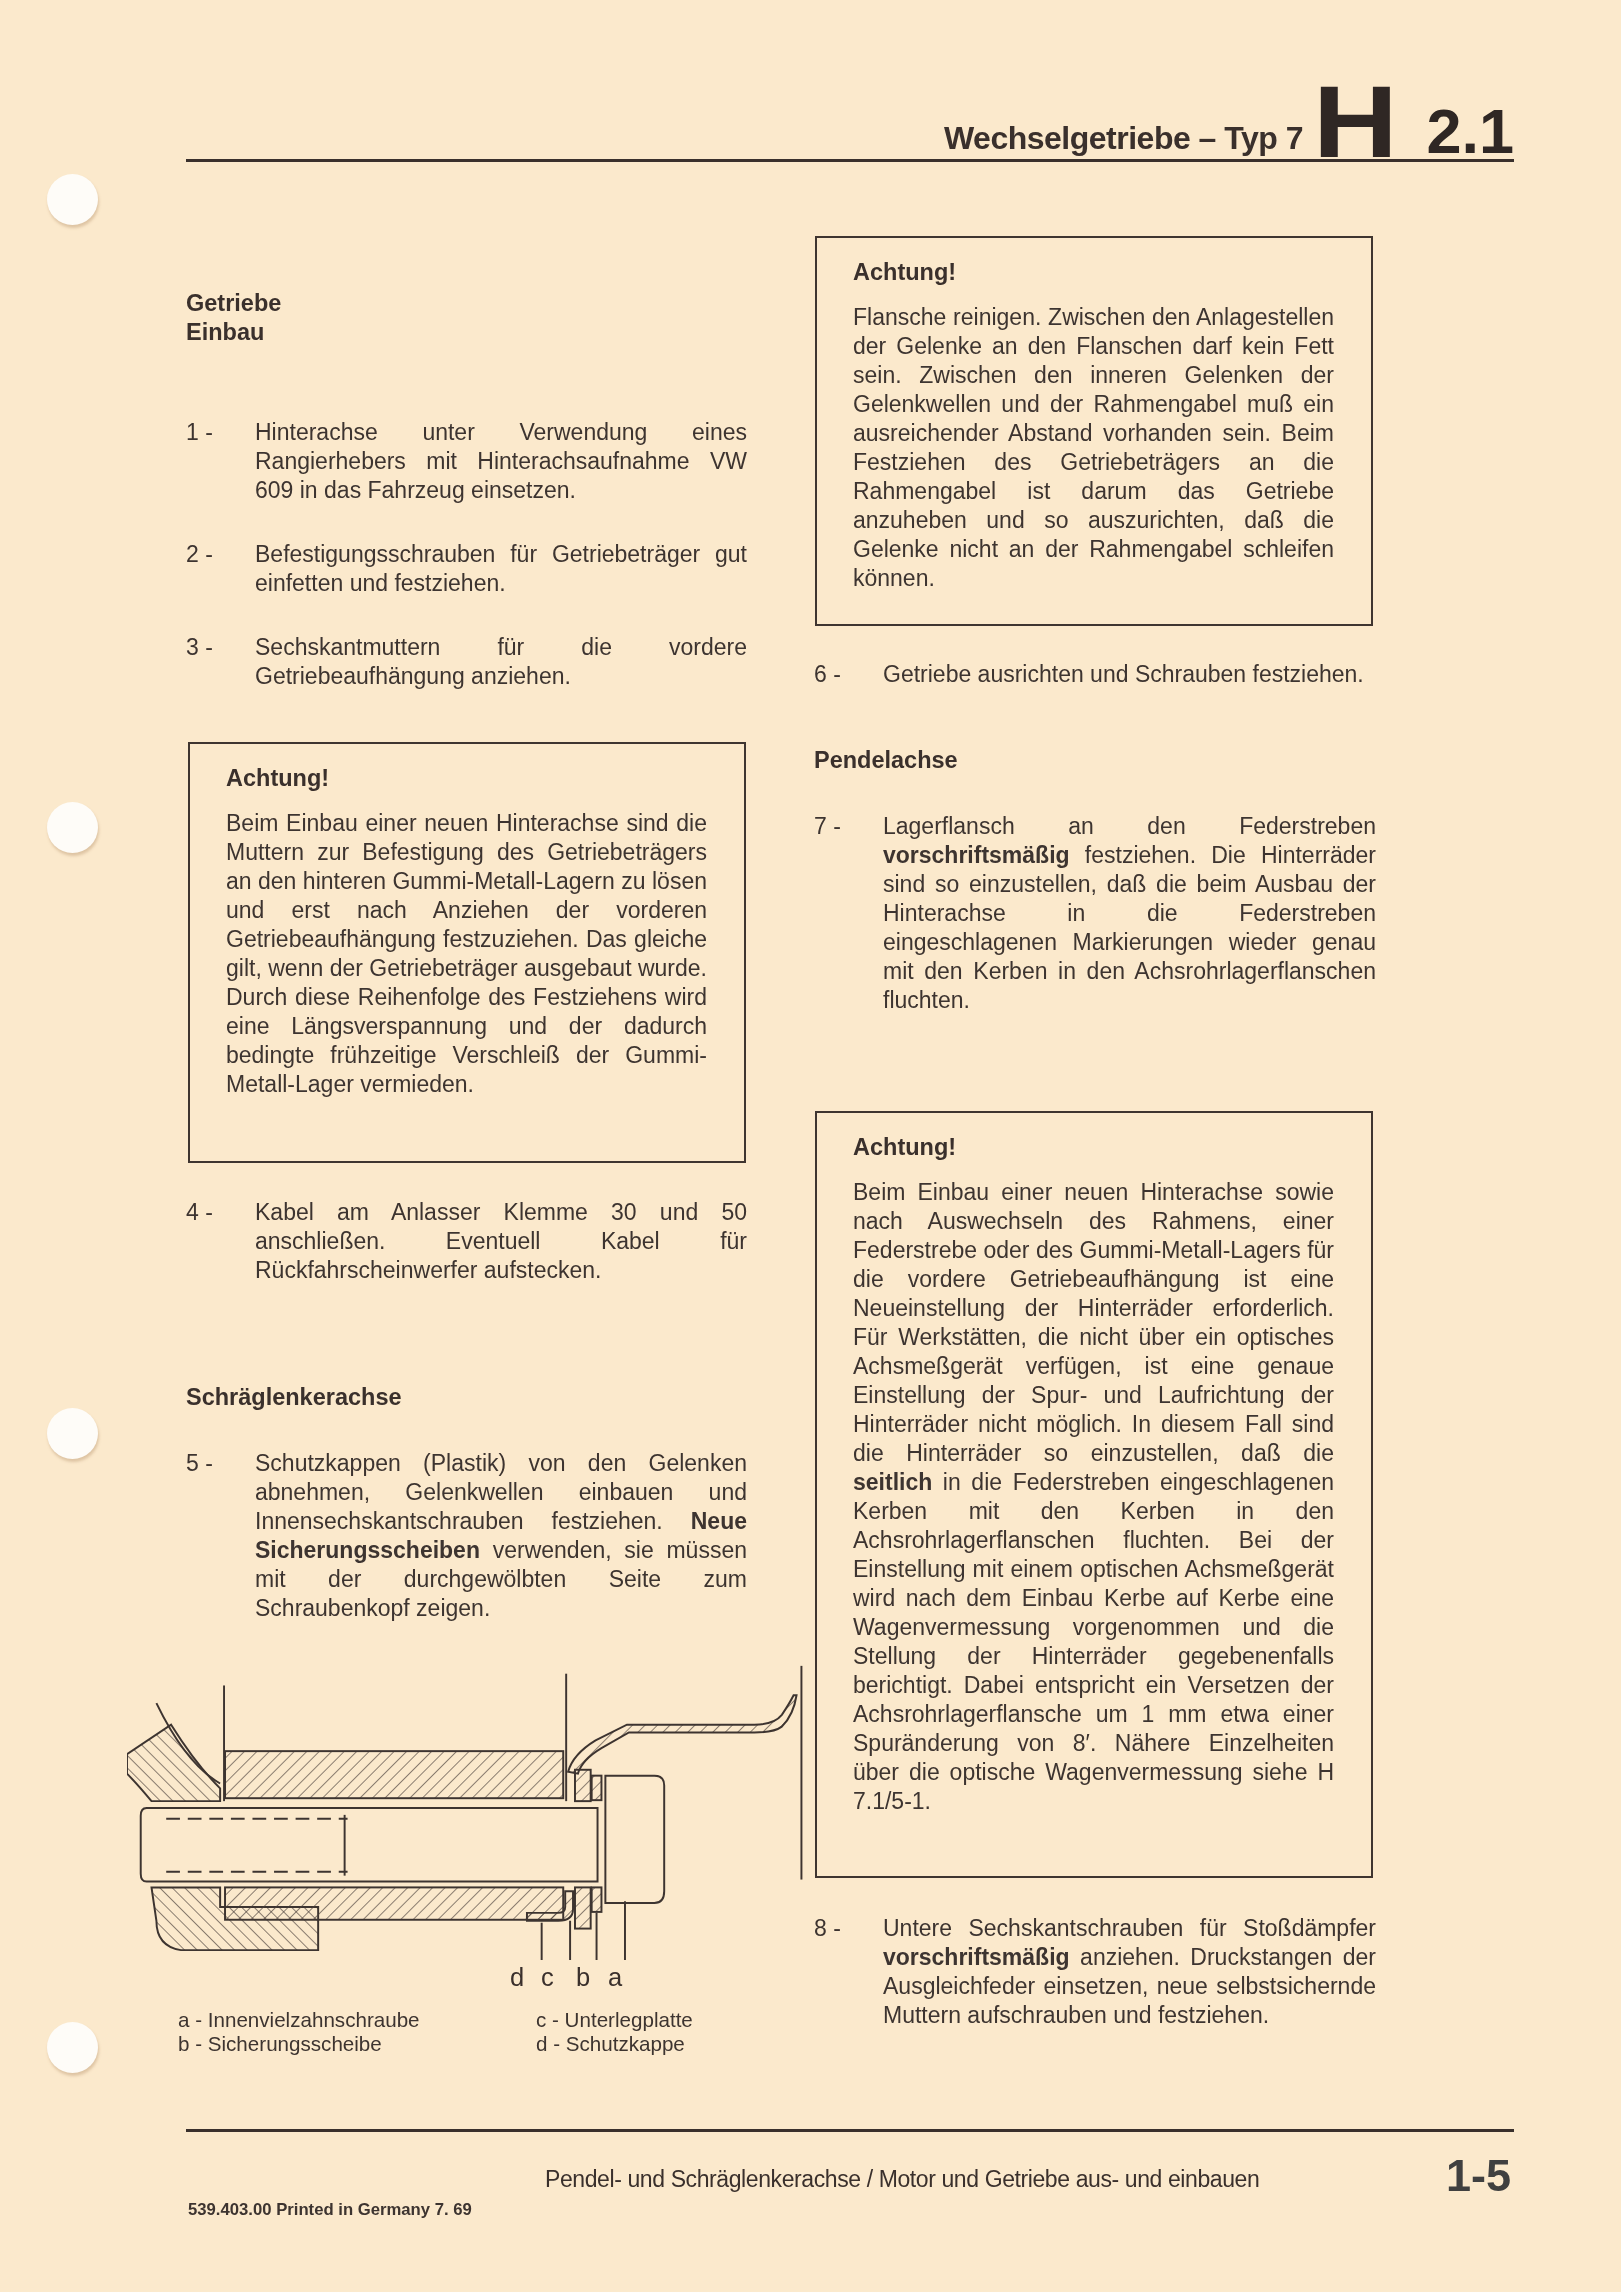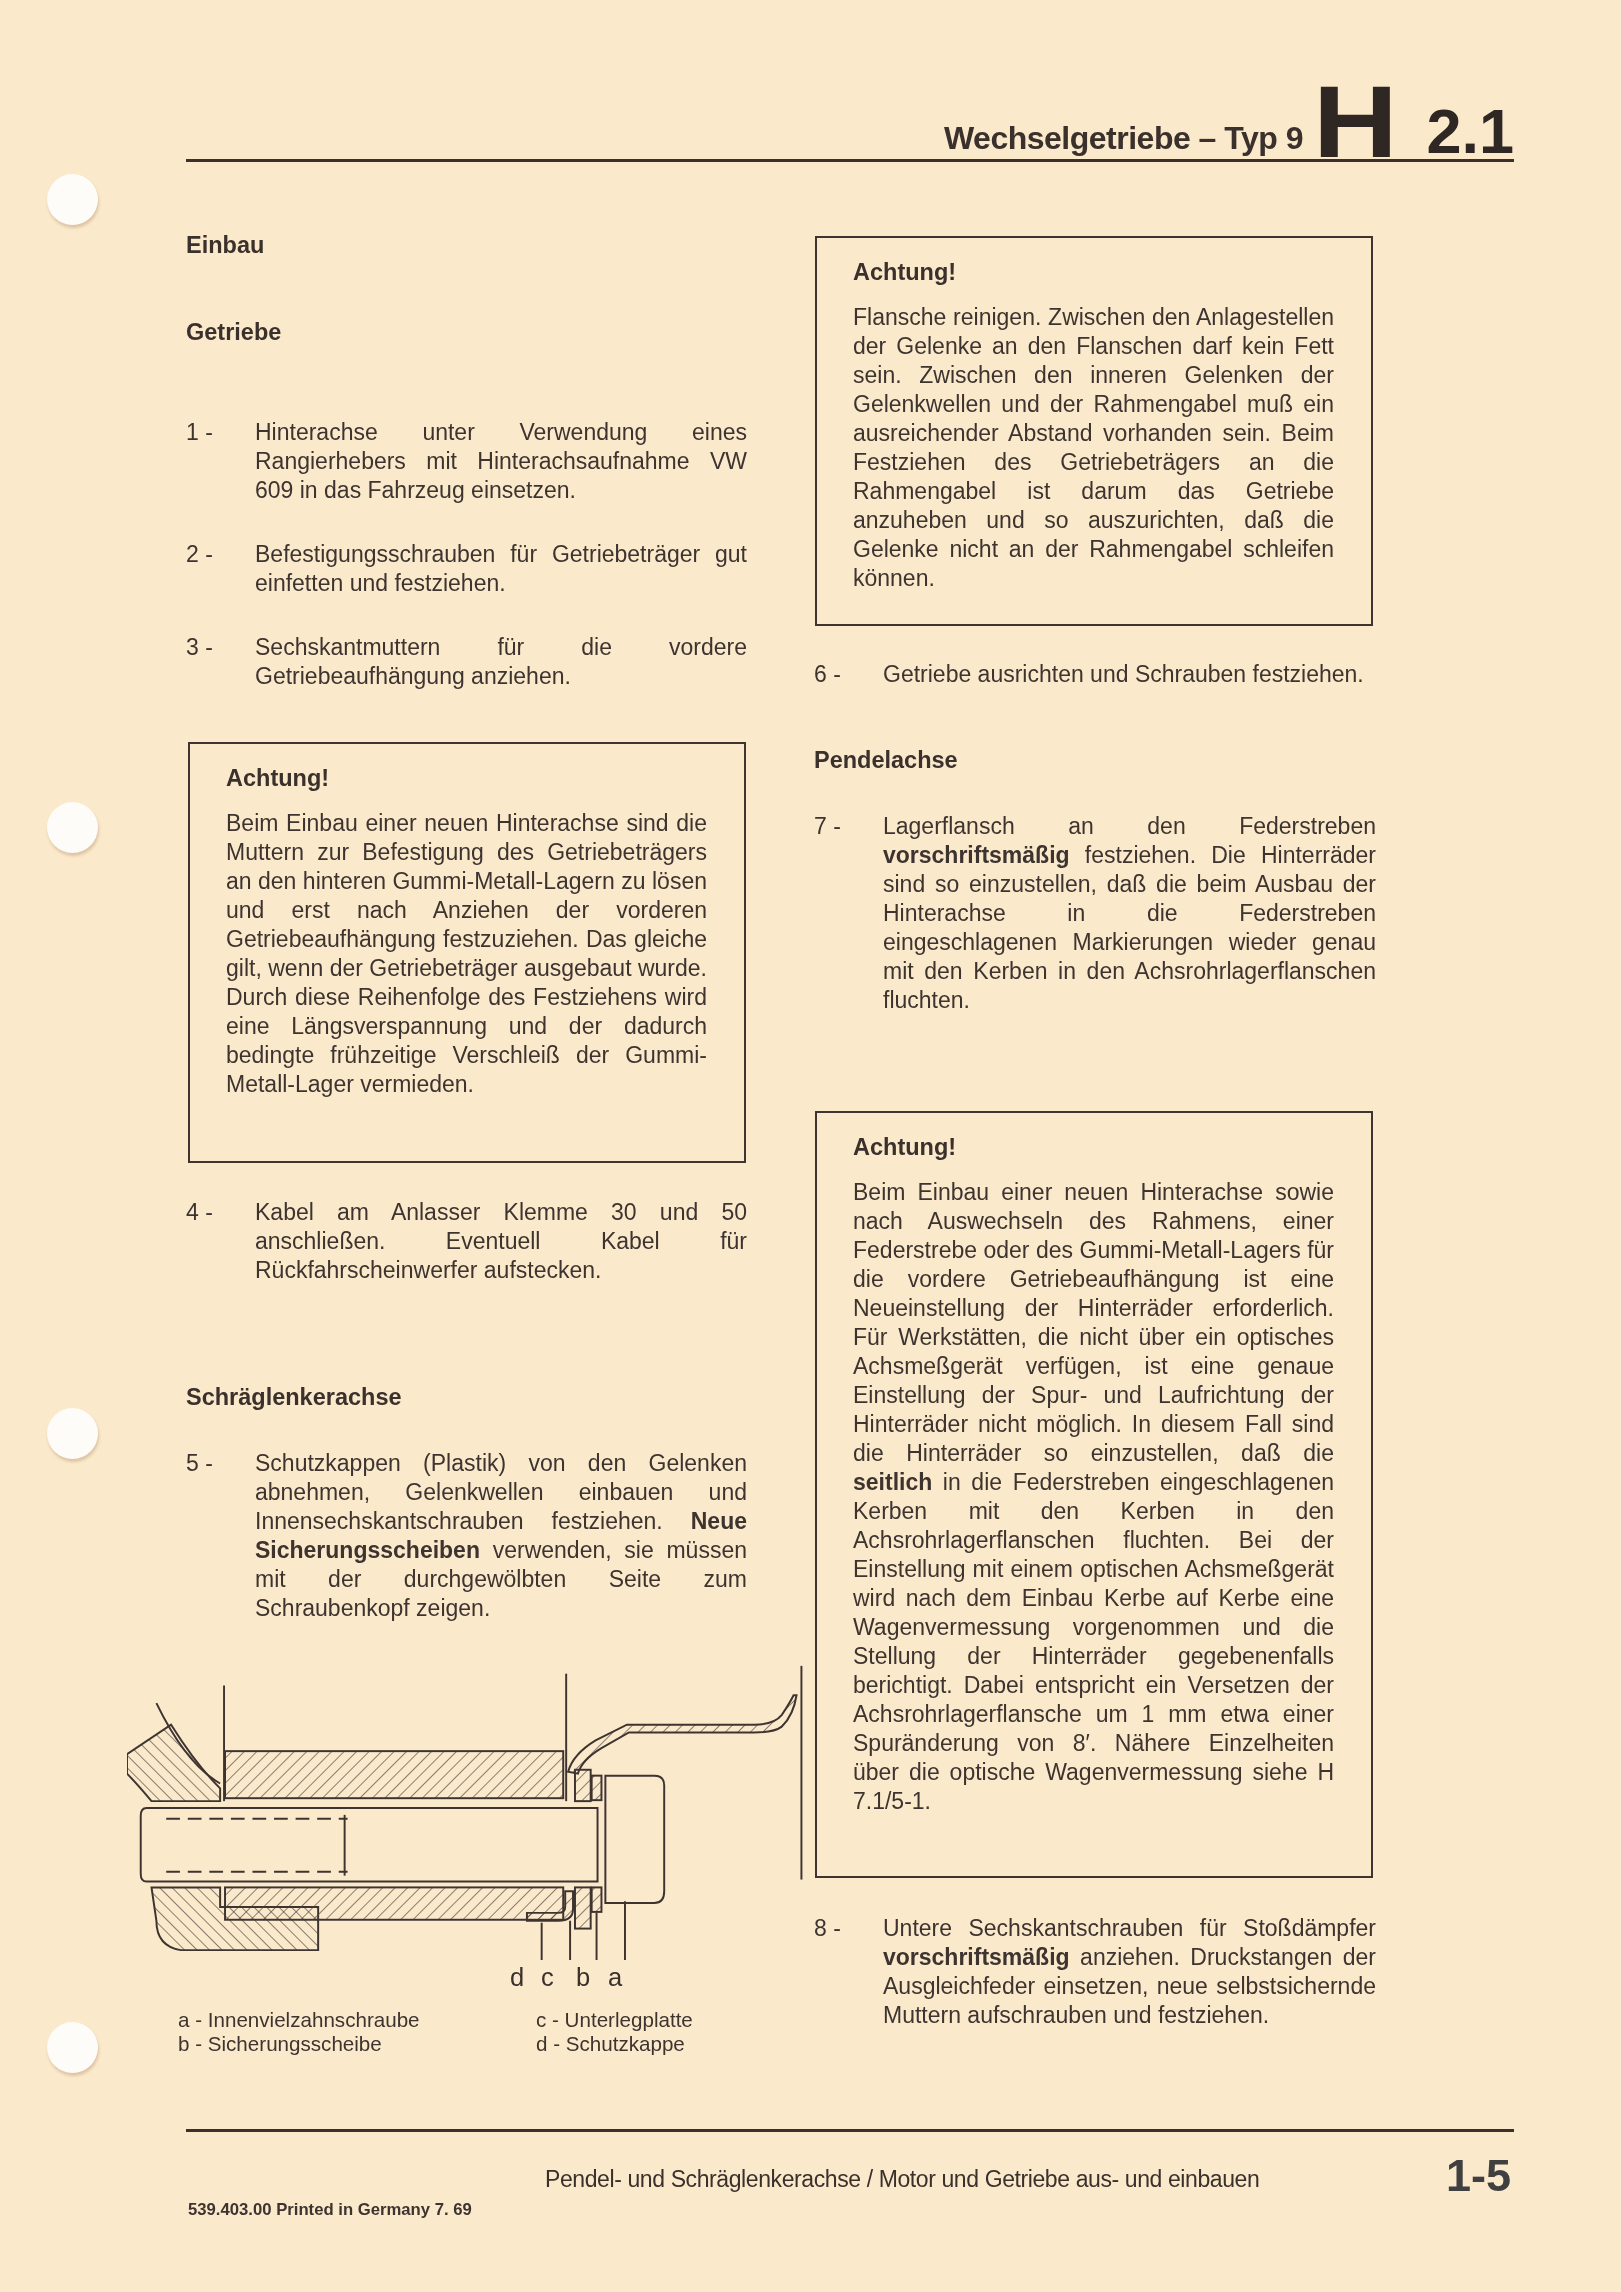--- a/index.html
+++ b/index.html
@@ -32,29 +32,29 @@
 </style>
 </head>
 <body>
 
 <div class="punch" style="top:174px"></div>
 <div class="punch" style="top:802px"></div>
 <div class="punch" style="top:1408px"></div>
 <div class="punch" style="top:2022px"></div>
 
 <div class="header">
-  <span class="title">Wechselgetriebe – Typ 9</span>
+  <span class="title">Wechselgetriebe – Typ 7</span>
   <span class="code-h">H</span>
   <span class="code-num">2.1</span>
 </div>
 <div class="rule" style="top:159px; width:1328px;"></div>
 
 <div class="col" style="left:186px; top:231px; width:561px;">
+  <div class="h" style="margin-top:58px">Getriebe</div>
   <div class="h">Einbau</div>
-  <div class="h" style="margin-top:58px">Getriebe</div>
   <div class="item" style="margin-top:71px">
     <span class="num">1 -</span>
     <span class="txt">Hinterachse unter Verwendung eines Rangierhebers mit Hinterachsaufnahme VW 609 in das Fahrzeug einsetzen.</span>
   </div>
   <div class="item" style="margin-top:35px">
     <span class="num">2 -</span>
     <span class="txt">Befestigungsschrauben für Getriebeträger gut einfetten und festziehen.</span>
   </div>
   <div class="item" style="margin-top:35px">
     <span class="num">3 -</span>

